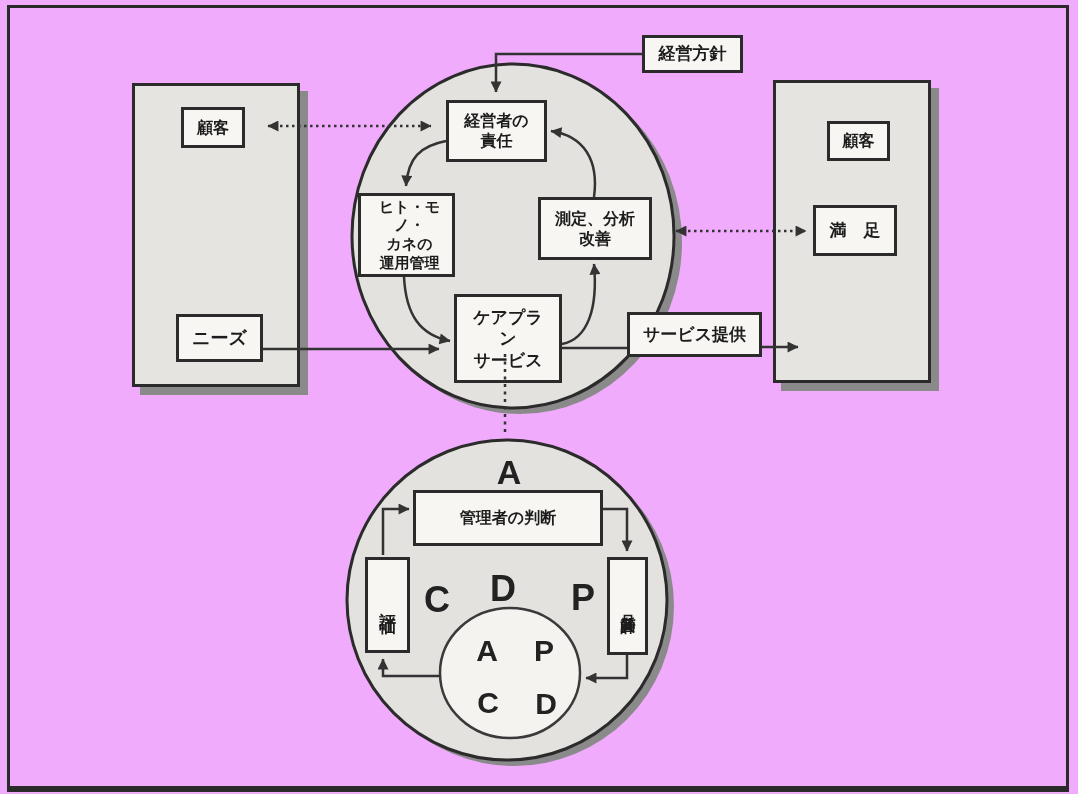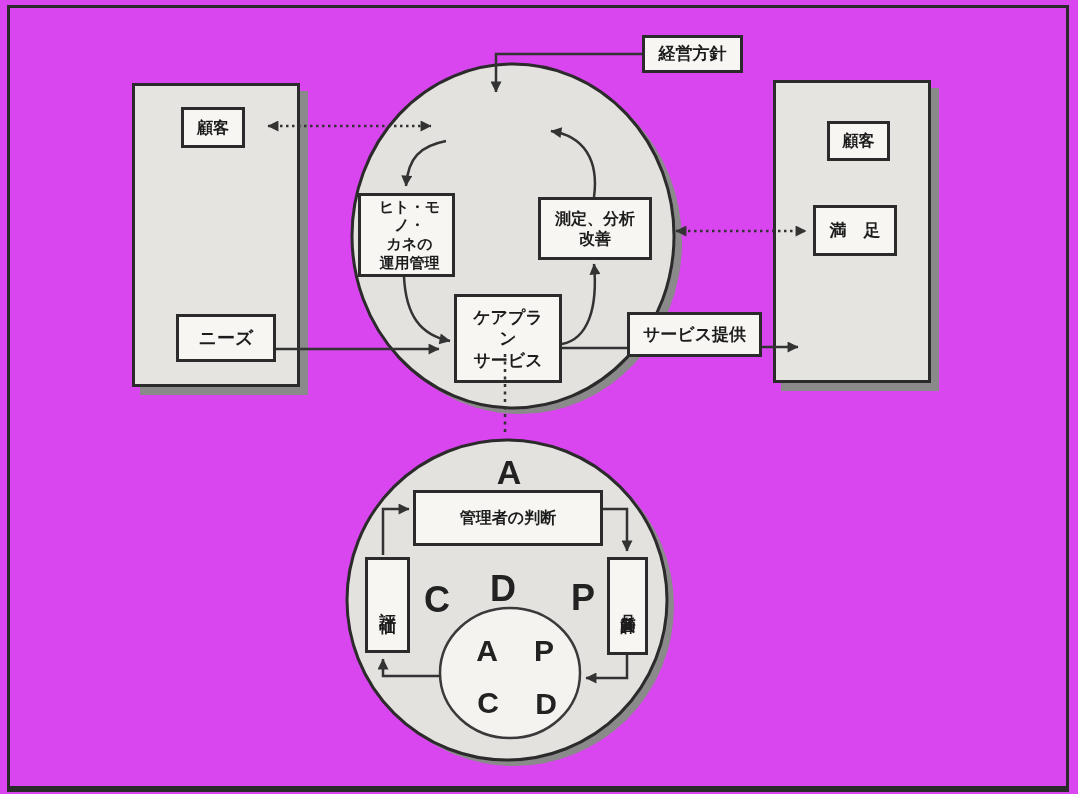--- a/index.html
+++ b/index.html
@@ -1,17 +1,17 @@
 <!DOCTYPE html>
 <html><head>
 <meta charset="utf-8">
 <style>
   html,body{margin:0;padding:0;background:#fff;}
   #stage{
-    position:relative;width:1078px;height:794px;background:#d946ef;
+    position:relative;width:1078px;height:794px;background:#f0abfc;
     font-family:"DejaVu Sans","Liberation Sans",sans-serif;overflow:hidden;
   }
   #frame{
     position:absolute;left:7px;top:5px;right:9px;bottom:2px;
     border:3px solid #2a2a2a;border-bottom-width:6px;pointer-events:none;
   }
   .panel{
     position:absolute;background:#e5e4e1;border:3px solid #2b2b2b;
     box-shadow:8px 8px 0 #8a8a8a;box-sizing:border-box;
   }
@@ -77,36 +77,40 @@
   </svg>
 
   <div class="box" style="left:642px;top:35px;width:101px;height:38px;font-size:17px;">
     <span>経営方針</span>
   </div>
 
   <div class="box" style="left:181px;top:107px;width:64px;height:41px;font-size:16px;">
     <span>顧客</span>
   </div>
 
-  <div class="box" style="left:176px;top:314px;width:100px;height:48px;font-size:18px;">
+  <div class="box" style="left:176px;top:314px;width:87px;height:48px;font-size:18px;">
     <span>ニーズ</span>
   </div>
 
   <div class="box" style="left:827px;top:121px;width:63px;height:40px;font-size:16px;">
     <span>顧客</span>
   </div>
 
   <div class="box" style="left:813px;top:205px;width:84px;height:51px;font-size:17px;">
     <span>満　足</span>
   </div>
 
   <div class="box" style="left:627px;top:312px;width:135px;height:45px;font-size:17px;">
     <span>サービス提供</span>
   </div>
 
+  <div class="box" style="left:446px;top:100px;width:101px;height:62px;font-size:16px;">
+    <span>経営者の</span>
+    <span>責任</span>
+  </div>
 
   <div class="box" style="left:358px;top:193px;width:97px;height:84px;font-size:15px;padding-left:6px;">
     <span>ヒト・モノ・</span>
     <span>カネの</span>
     <span>運用管理</span>
   </div>
 
   <div class="box" style="left:538px;top:197px;width:114px;height:63px;font-size:16px;">
     <span>測定、分析</span>
     <span>改善</span>

